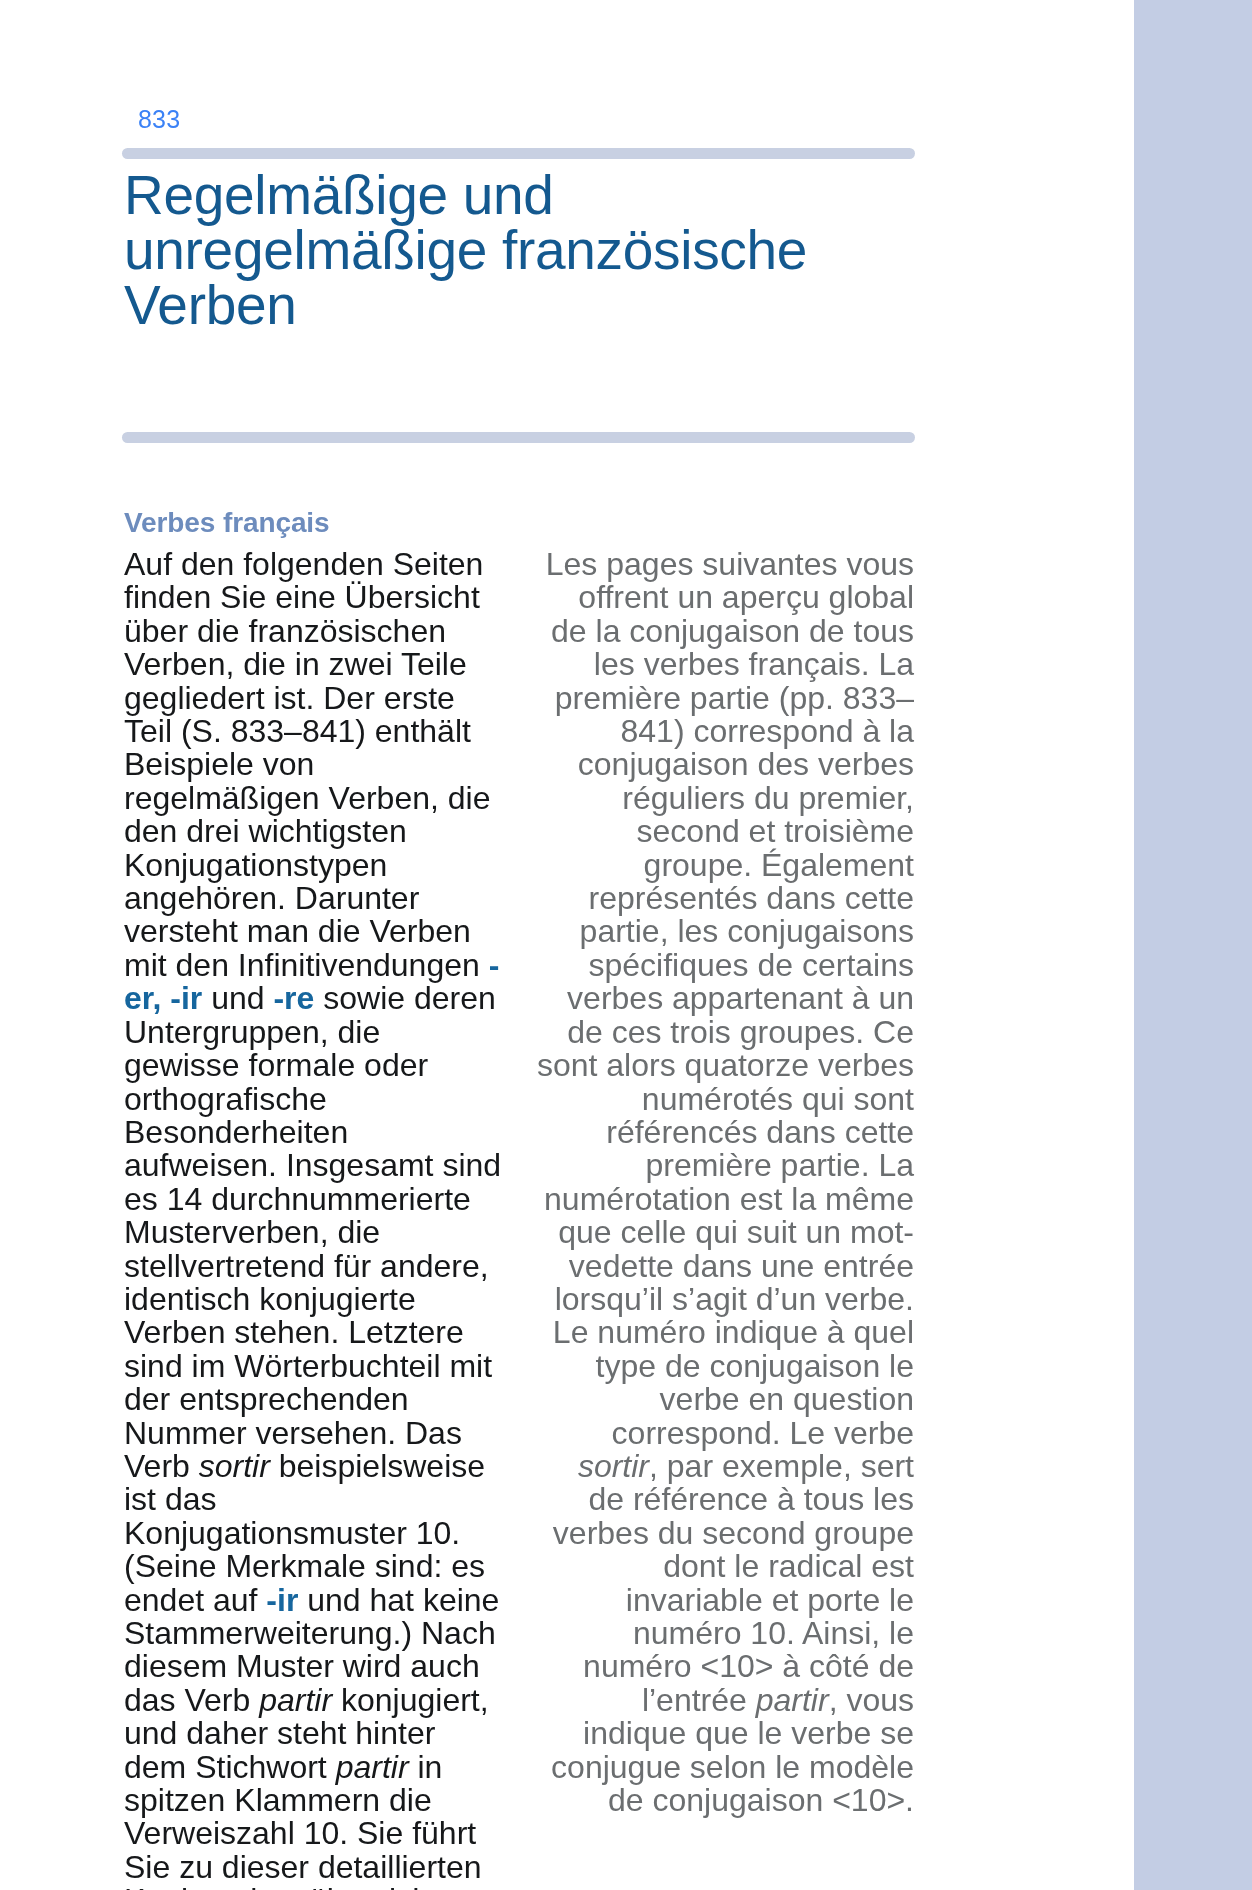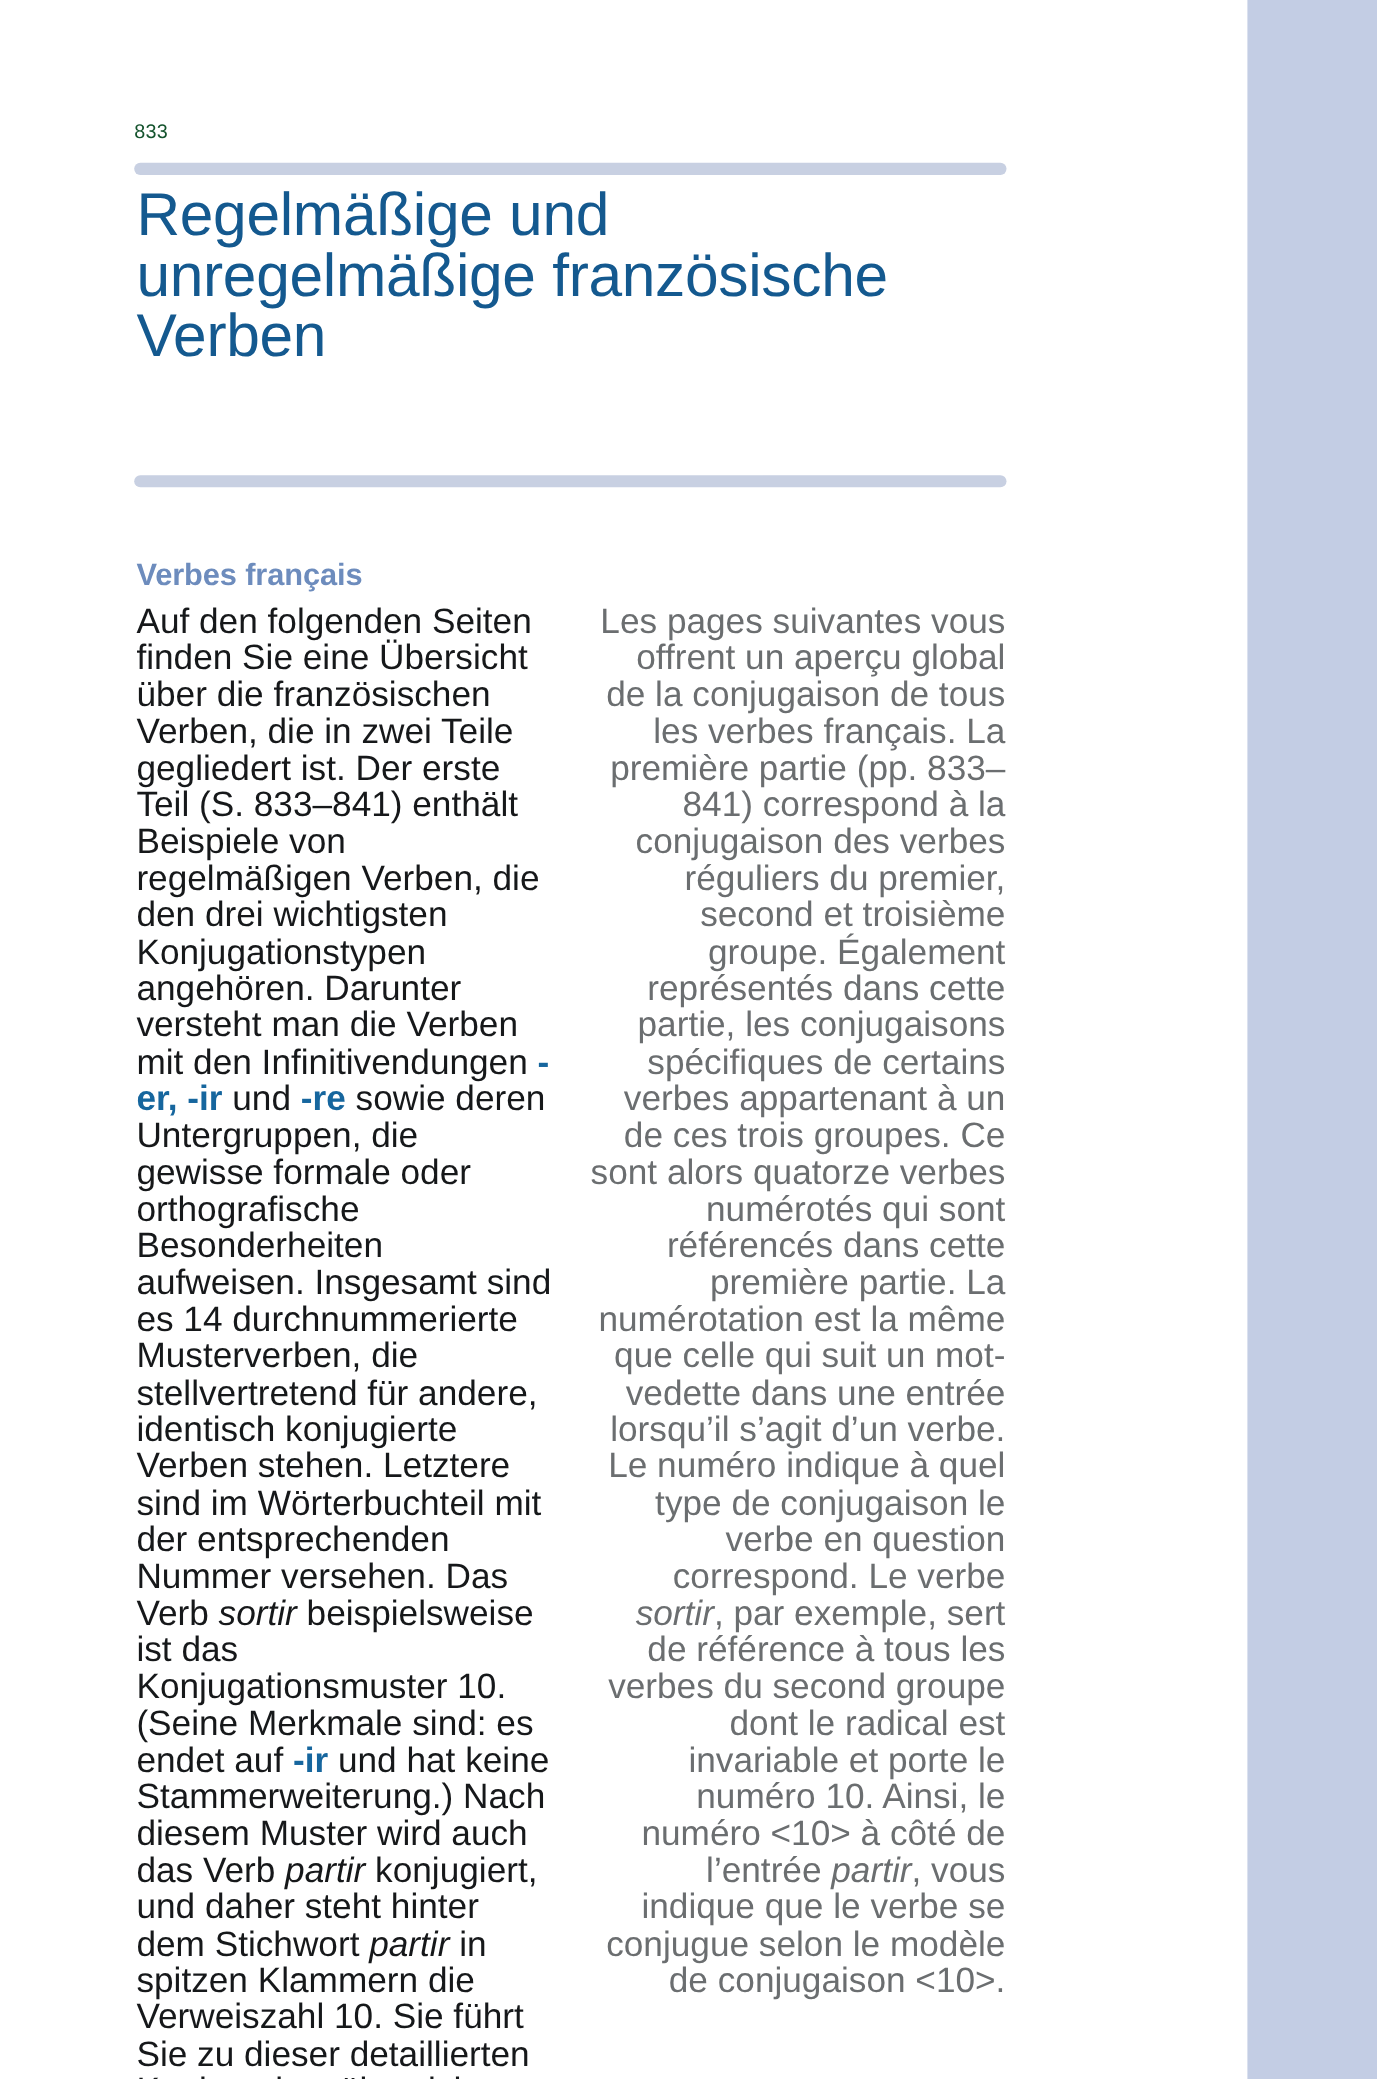--- a/index.html
+++ b/index.html
@@ -37,25 +37,25 @@
     position: absolute;
     left: 122px;
     top: 0;
     width: 1012px;
     height: 1890px;
   }
 
   
   .folio {
     position: absolute;
-    left: 0;
+    left: 16px;
     top: 104px;
-    font-size: 18px;
+    font-size: 25px;
     line-height: 30px;
-    color: #14532d;
+    color: #3b82f6;
     letter-spacing: 0.2px;
     font-family: "Liberation Sans", sans-serif;
   }
 
   
   .rule {
     position: absolute;
     left: 0;
     width: 793px;
     height: 11px;

